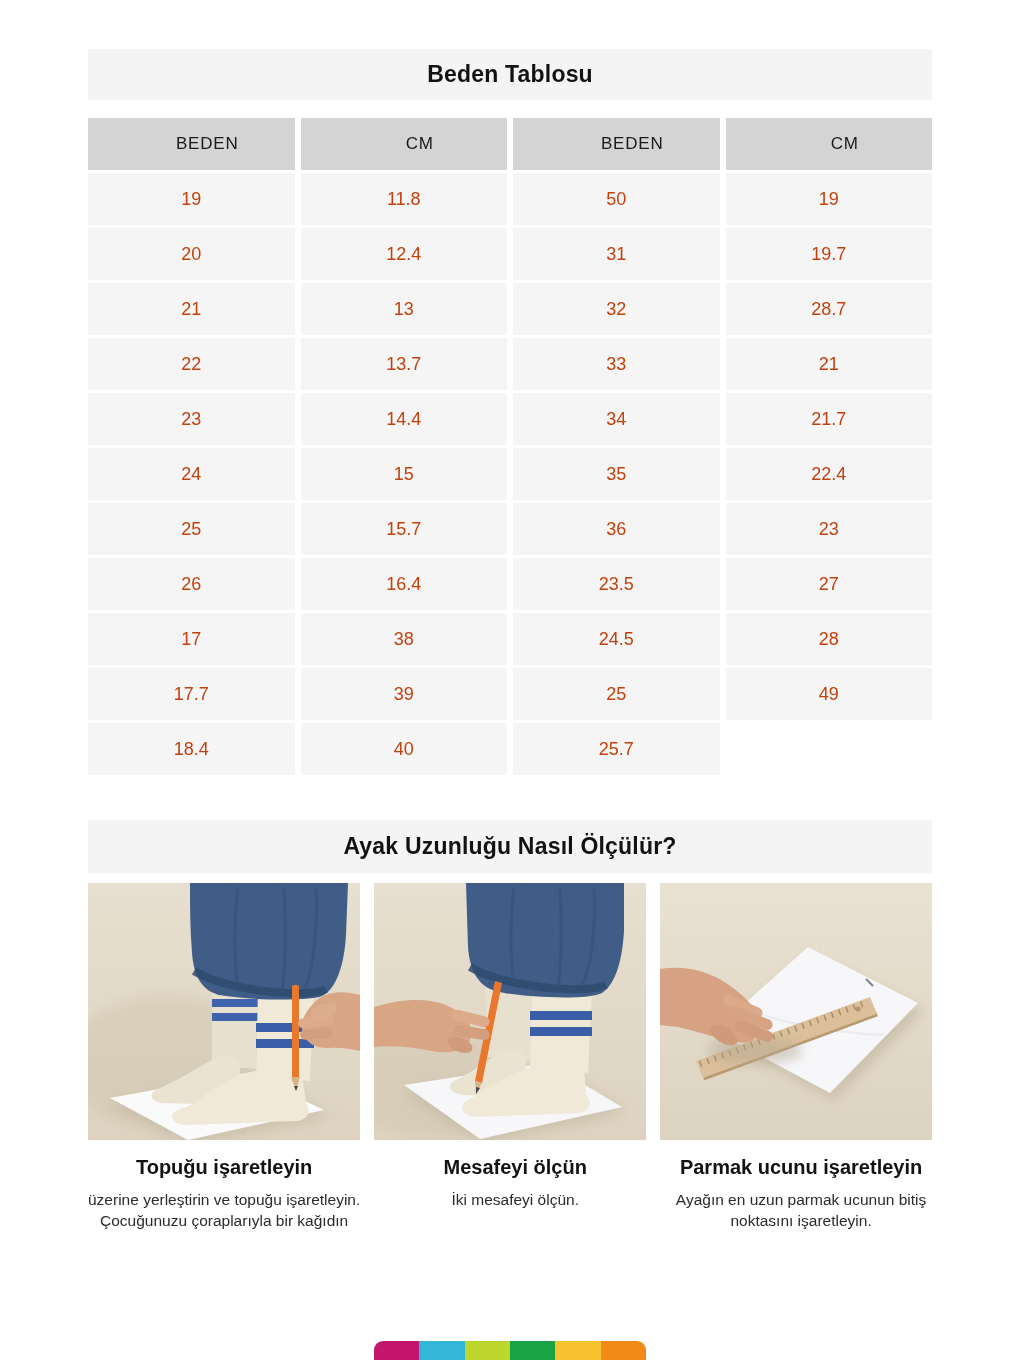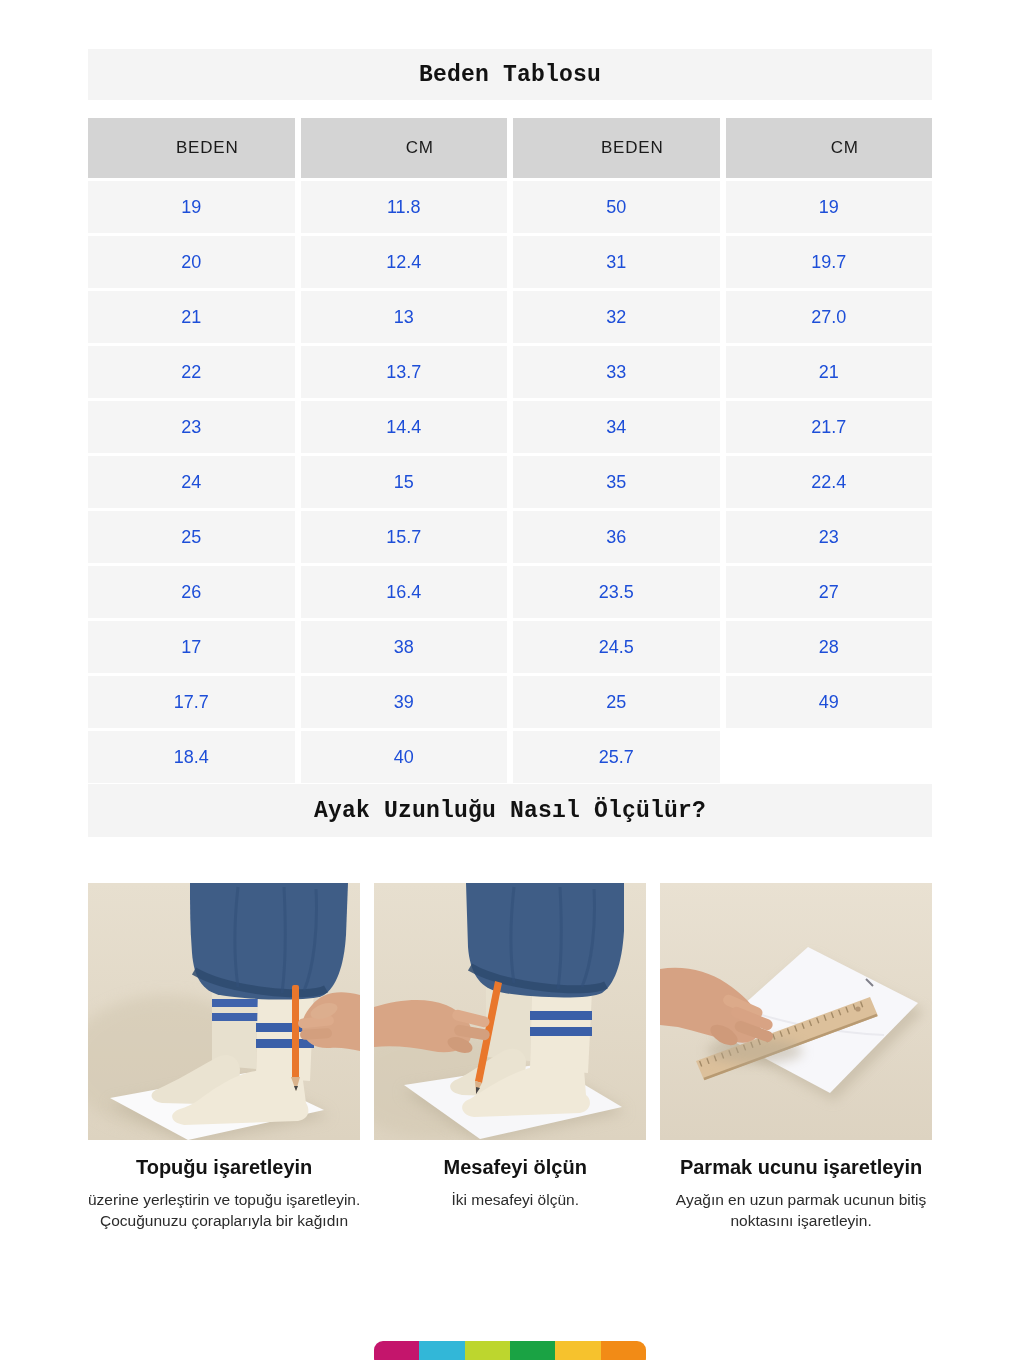--- a/index.html
+++ b/index.html
@@ -3,33 +3,33 @@
 <meta charset="utf-8">
 <style>
   html,body{margin:0;padding:0;background:#ffffff;}
   .page{
     position:relative;width:1020px;height:1360px;margin:0 auto;
     background:#ffffff;overflow:hidden;
     font-family:"Liberation Sans",sans-serif;color:#1c1c1c;
   }
   
   .band{position:absolute;left:88px;width:844px;background:#f4f4f4;
-        display:flex;align-items:center;justify-content:center;font-family:Liberation Mono, monospace;}
+        display:flex;align-items:center;justify-content:center;}
   .band-1{top:49px;height:51px;}
-  .band-2{top:784px;height:53px;}
+  .band-2{top:820px;height:53px;}
   .band h1{margin:0;font-size:23px;font-weight:700;color:#121212;letter-spacing:.2px;}
 
   
   .size-table{position:absolute;left:88px;top:118px;width:844px;
               display:grid;grid-template-columns:repeat(4,1fr);
               column-gap:6px;row-gap:3px;}
-  .size-table .th{background:#d4d4d4;height:60px;display:flex;align-items:center;
+  .size-table .th{background:#d4d4d4;height:52px;display:flex;align-items:center;
                   justify-content:center;font-size:17px;letter-spacing:.8px;color:#1b1b1b;padding-left:32px;}
   .size-table .td{background:#f5f5f5;height:52px;display:flex;align-items:center;
-                  justify-content:center;font-size:18px;color:#1d4ed8;}
+                  justify-content:center;font-size:18px;color:#c2410c;}
 
   
   .steps{position:absolute;left:88px;top:883px;width:844px;
          display:grid;grid-template-columns:repeat(3,1fr);column-gap:14px;}
   .photo{margin:0;height:257px;}
   .photo svg{display:block;width:100%;height:100%;}
 
   
   .captions{position:absolute;left:88px;top:1156px;width:844px;
             display:grid;grid-template-columns:repeat(3,1fr);column-gap:24px;
@@ -67,21 +67,21 @@
     <div class="td">19</div>
 
     <div class="td">20</div>
     <div class="td">12.4</div>
     <div class="td">31</div>
     <div class="td">19.7</div>
 
     <div class="td">21</div>
     <div class="td">13</div>
     <div class="td">32</div>
-    <div class="td">27.0</div>
+    <div class="td">28.7</div>
 
     <div class="td">22</div>
     <div class="td">13.7</div>
     <div class="td">33</div>
     <div class="td">21</div>
 
     <div class="td">23</div>
     <div class="td">14.4</div>
     <div class="td">34</div>
     <div class="td">21.7</div>

